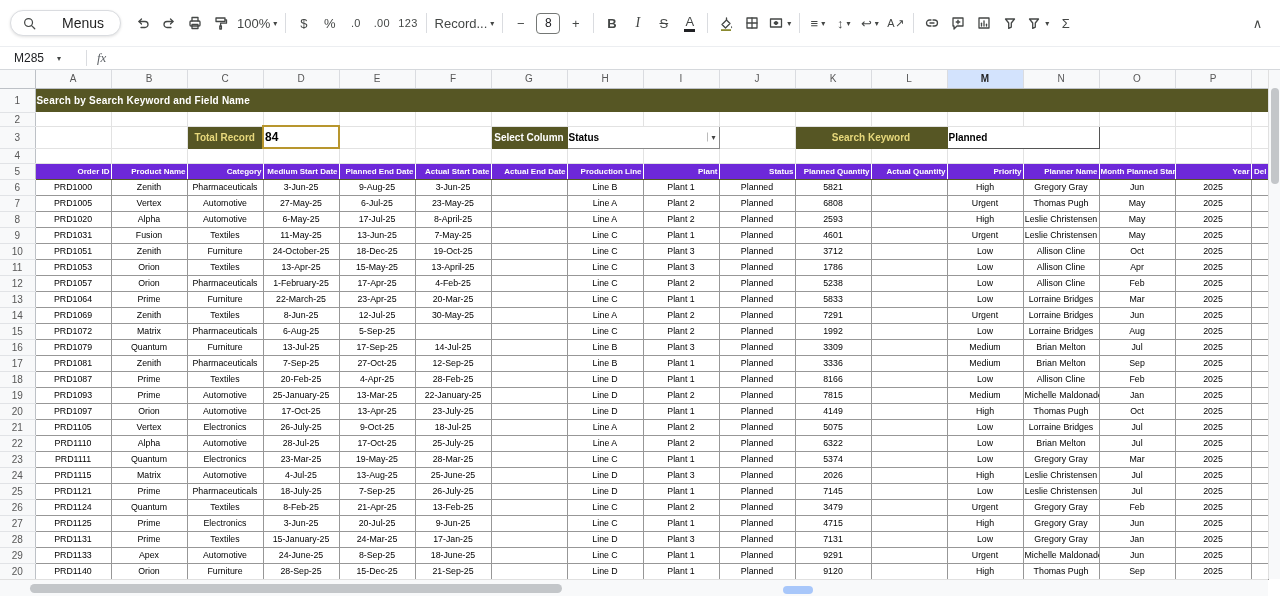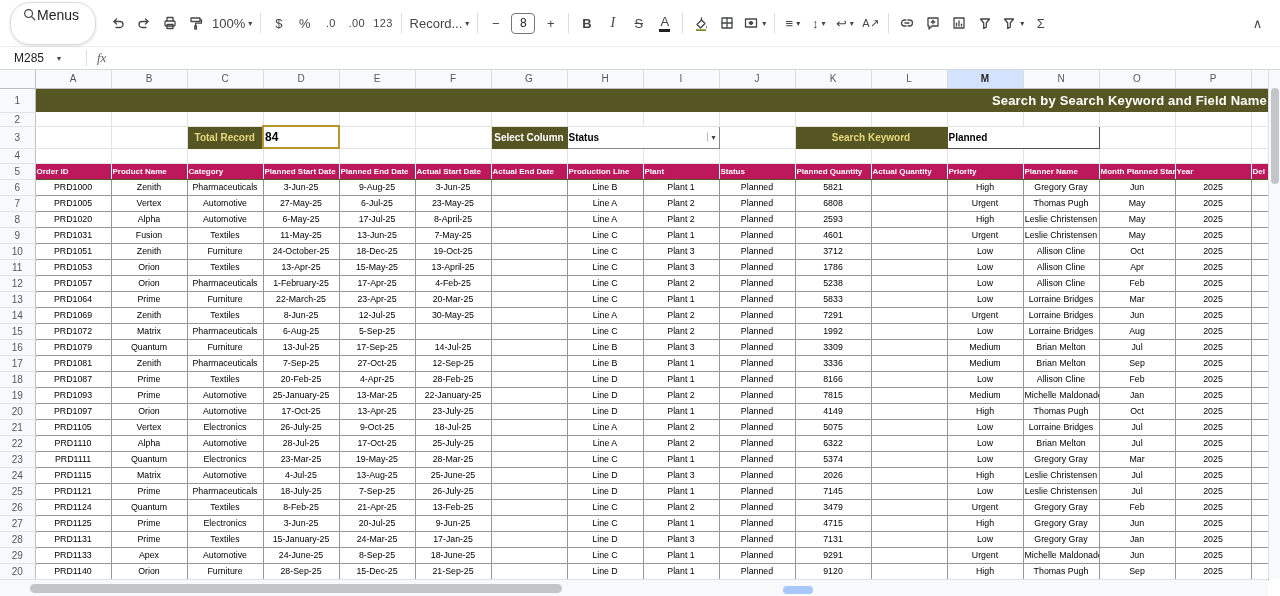--- a/index.html
+++ b/index.html
@@ -2,22 +2,22 @@
 <html><head>
 <meta charset="utf-8">
 <style>
   * { margin:0; padding:0; box-sizing:border-box; }
   html,body { width:1280px; height:596px; overflow:hidden; background:#fff;
     font-family:"Liberation Sans","DejaVu Sans",sans-serif; }
   .app { position:relative; width:1280px; height:596px; }
 
   
   .toolbar { height:46px; display:flex; align-items:center; padding:0 10px; gap:1px; background:#fff; }
-  .pill { display:flex; align-items:center; gap:0; border:1px solid #dadce0; border-radius:20px;
-    padding:4px 16px 21px 11px; font-size:14px; color:#1f1f1f; box-shadow:0 1px 3px rgba(0,0,0,.12);
+  .pill { display:flex; align-items:center; gap:25px; border:1px solid #dadce0; border-radius:20px;
+    padding:4px 16px 4px 11px; font-size:14px; color:#1f1f1f; box-shadow:0 1px 3px rgba(0,0,0,.12);
     margin-right:8px; cursor:pointer; background:#fff; }
   .tbtn { min-width:25px; height:26px; display:flex; align-items:center; justify-content:center;
     border-radius:4px; font-size:13px; color:#444746; cursor:pointer; padding:0 3px; }
   .tbtn.sm { font-size:11px; letter-spacing:.3px; }
   .sep { width:1px; height:20px; background:#dadce0; margin:0 4px; flex:none; }
   .caret { font-size:8px; color:#444746; margin-left:3px; }
   .fontsel { font-size:13px; min-width:58px; justify-content:space-between; }
   .sizebox { width:24px; height:21px; border:1px solid #747775; border-radius:4px; display:flex;
     align-items:center; justify-content:center; font-size:12px; color:#202124; margin:0 2px; cursor:text; }
   .bold { font-weight:700; }
@@ -42,32 +42,32 @@
   
   table.grid { border-collapse:collapse; table-layout:fixed; width:1268px; }
   .grid th, .grid td { padding:0 1px; overflow:hidden; white-space:nowrap; font-weight:400; }
   .corner { background:#f8f9fa; border-right:1px solid #bdc1c6; border-bottom:1px solid #bdc1c6; }
   .colhead { background:#f8f9fa; font-size:10px; color:#575757; text-align:center;
     border-right:1px solid #dadce0; border-bottom:1px solid #bdc1c6; cursor:pointer; }
   .colhead.sel { background:#d3e3fd; color:#1f1f1f; font-weight:700; }
   .rowhead { background:#f8f9fa; font-size:10px; color:#575757; text-align:center;
     border-right:1px solid #bdc1c6; border-bottom:1px solid #e1e3e6; cursor:pointer; }
   td.cell { border-right:1px solid #e2e2e2; border-bottom:1px solid #e2e2e2; }
-  td.banner { background:#565624; color:#fff; font-weight:700; font-size:13px; text-align:right;
+  td.banner { background:#565624; color:#fff; font-weight:700; font-size:10px; text-align:left;
     letter-spacing:.2px; }
   td.lbl { background:#565624; color:#e7d87c; font-weight:700; font-size:10px; text-align:center;
     border:1px solid #565624; }
   td.lbl.wt { color:#ffffff; }
   td.val { background:#fff; font-weight:700; text-align:left; color:#000; cursor:cell; }
   td.val.gold  { border:2px solid #b8962e; font-size:12px; }
   td.val.dd    { border:1px solid #8a8a8a; font-size:10px; position:relative; }
   td.val.plain { border:1px solid #555; font-size:10px; }
   .ddbtn { position:absolute; right:3px; top:50%; transform:translateY(-50%); font-size:8px;
     color:#444; border-left:1px solid #bbb; padding-left:3px; cursor:pointer; }
-  td.th { background:#be185d; color:#fff; font-weight:700; font-size:8px; text-align:left;
+  td.th { background:#6d28d9; color:#fff; font-weight:700; font-size:8px; text-align:right;
     border-right:1px solid rgba(255,255,255,.85); border-bottom:1px solid #565624; cursor:cell; }
   td.d { font-size:8.8px; color:#000; text-align:center;
     border-right:1px solid #979797; border-bottom:1px solid #979797; cursor:cell; background:#fff; }
 
   
   .vscroll { position:absolute; top:70px; right:0; bottom:17px; width:12px; background:#f8f9fa;
     border-left:1px solid #e0e0e0; }
   .vthumb { position:absolute; top:18px; left:2px; width:8px; height:96px; background:#c3c6c9; border-radius:4px; }
   .hscroll { position:absolute; left:0; right:12px; bottom:0; height:17px; background:#f8f9fa;
     border-top:1px solid #e0e0e0; }
@@ -333,21 +333,21 @@
           <td class="cell"></td>
           <td class="cell"></td>
           <td class="cell"></td>
           <td class="cell"></td>
         </tr>
         <tr style="height:16px">
           <th class="rowhead">5</th>
           <td class="th">Order ID</td>
           <td class="th">Product Name</td>
           <td class="th">Category</td>
-          <td class="th">Planned Start Date</td>
+          <td class="th">Medium Start Date</td>
           <td class="th">Planned End Date</td>
           <td class="th">Actual Start Date</td>
           <td class="th">Actual End Date</td>
           <td class="th">Production Line</td>
           <td class="th">Plant</td>
           <td class="th">Status</td>
           <td class="th">Planned Quantity</td>
           <td class="th">Actual Quantity</td>
           <td class="th">Priority</td>
           <td class="th">Planner Name</td>

